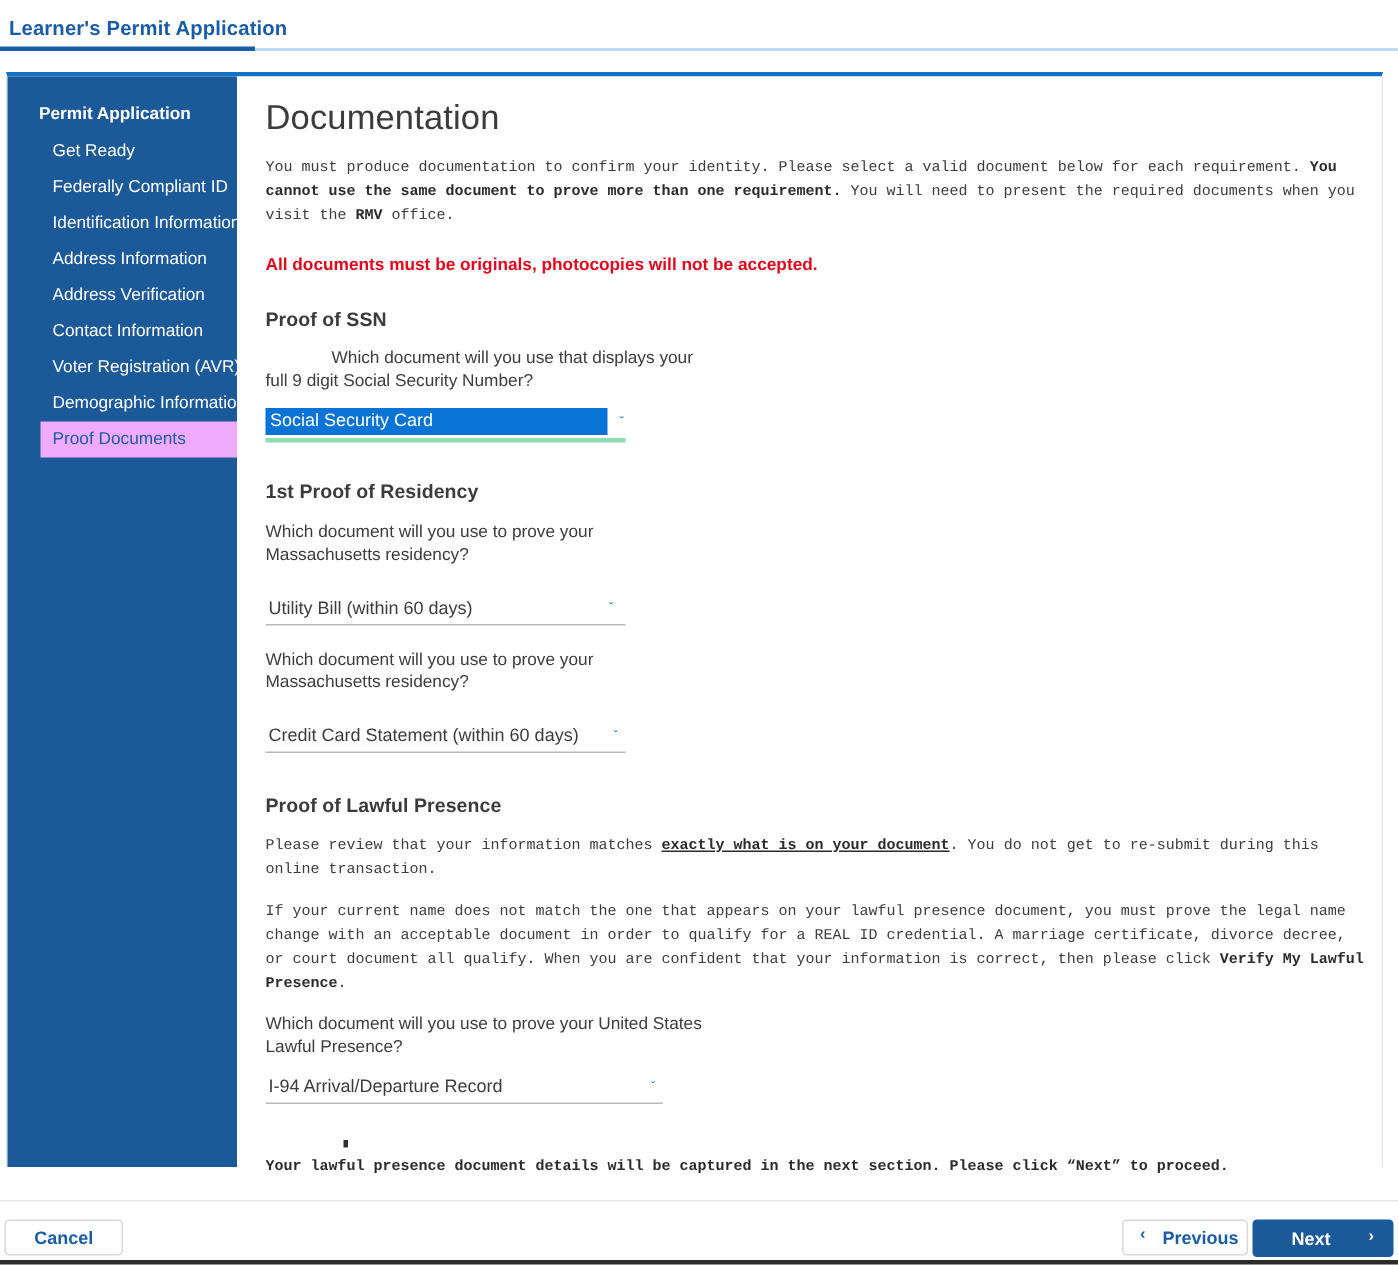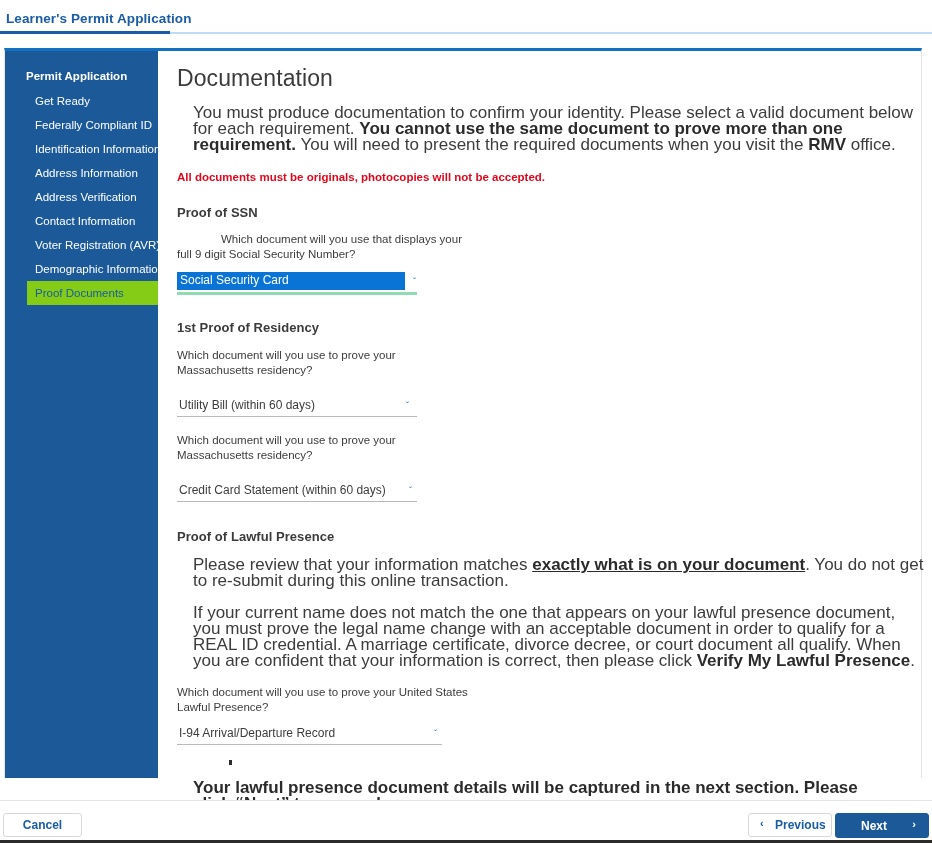--- a/index.html
+++ b/index.html
@@ -95,21 +95,21 @@
     height: 24px;
     line-height: 24px;
     padding-left: 30px;
     font-size: 11.5px;
     color: #ffffff;
     white-space: nowrap;
     overflow: hidden;
   }
   .side-item.active {
     color: #1a5ca5;
-    background: #84cc16;
+    background: #f0abfc;
     margin-left: 22px;
     padding-left: 8px;
     width: 126px;
     box-sizing: content-box;
     overflow: visible;
   }
 
   
   .content {
     position: absolute;
@@ -135,24 +135,25 @@
     letter-spacing: 0.1px;
   }
   h2.section-title {
     margin: 0;
     font-size: 13px;
     font-weight: bold;
     color: #3b3b3b;
     letter-spacing: 0.05px;
   }
   p.body-text {
-    margin: 16px;
-    font-size: 17px;
+    margin: 0;
+    font-size: 10px;
     line-height: 16px;
     color: #3c3c3c;
+    font-family: Liberation Mono, monospace;
   }
   p.body-text b { font-weight: bold; color: #2b2b2b; }
   .alert-text {
     margin: 0;
     font-size: 11.5px;
     font-weight: bold;
     color: #e2071c;
   }
   .field-label {
     margin: 0;

